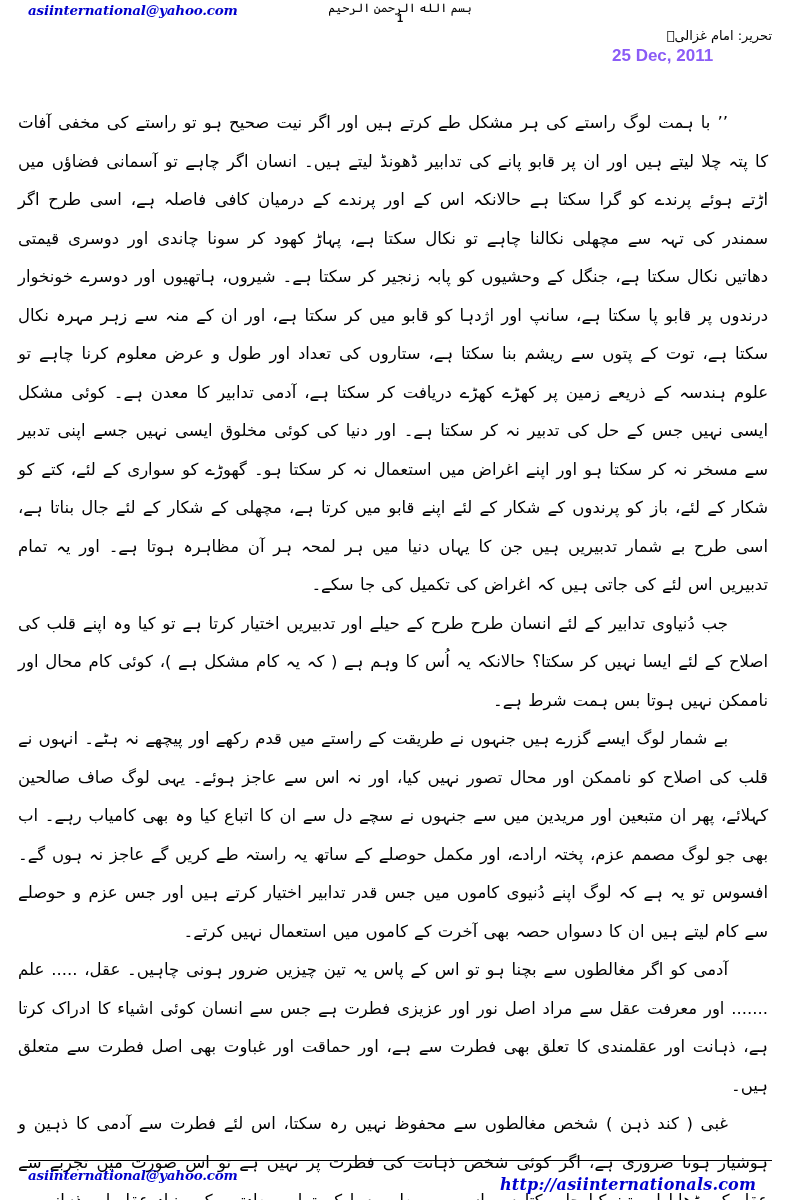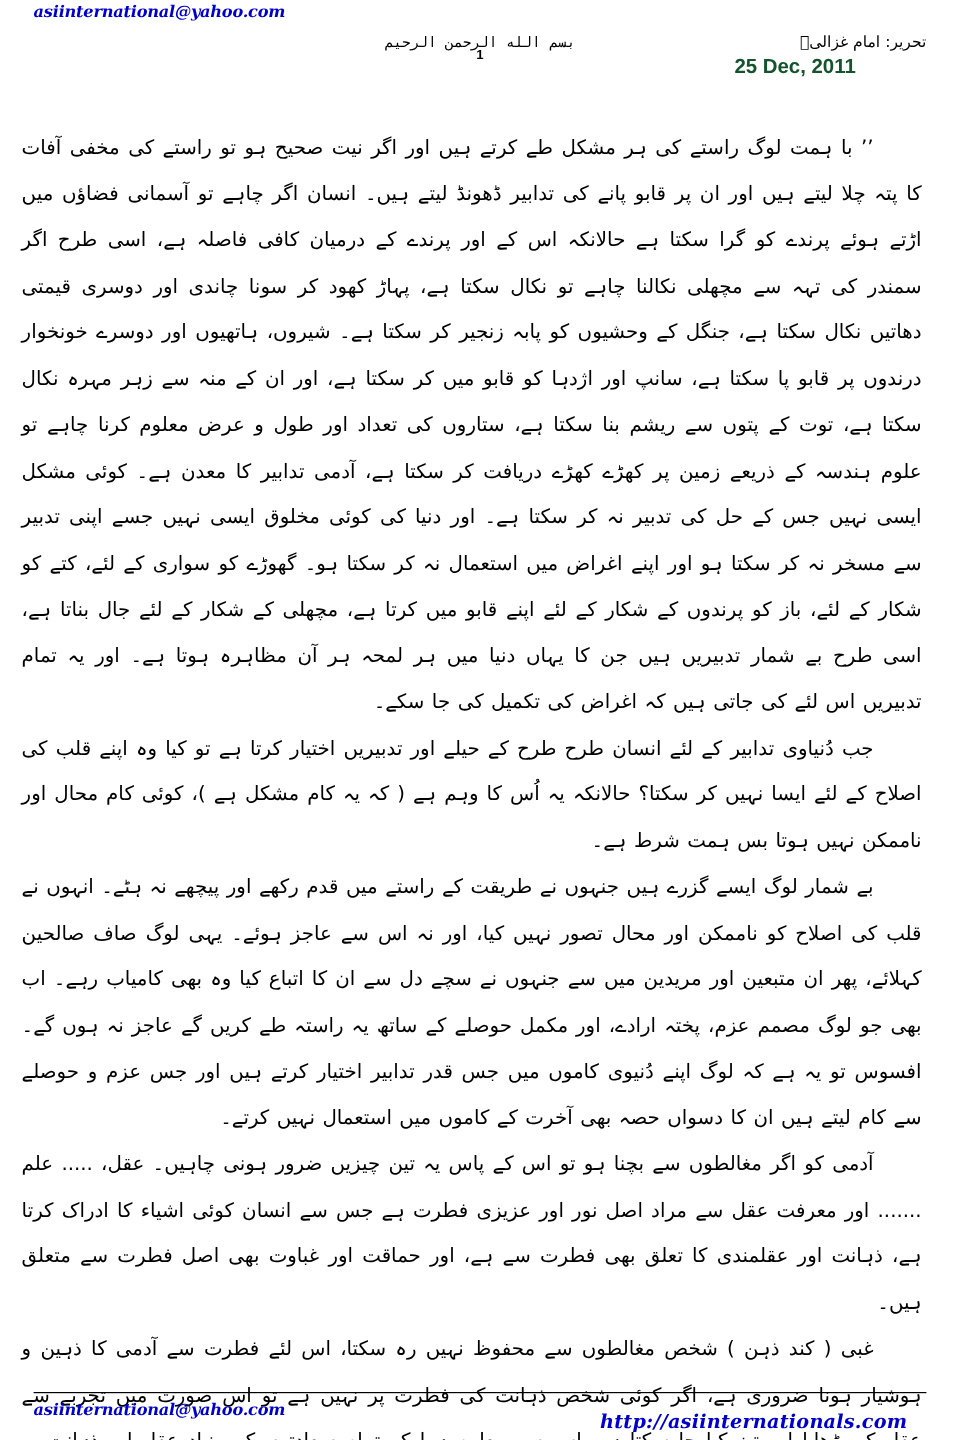--- a/index.html
+++ b/index.html
@@ -48,26 +48,25 @@
 
   .bismillah-wrap {
     position: absolute;
     top: 1px;
     left: 0;
     width: 800px;
     text-align: center;
     direction: rtl;
   }
   .bismillah {
-    font-family: Liberation Mono, monospace;
+    font-family: Liberation Sans, sans-serif;
     font-size: 12px;
     line-height: 15px;
     color: #000000;
     display: block;
-    margin-top: 28px;
   }
   .page-number {
     display: block;
     font-family: "Liberation Sans", sans-serif;
     font-weight: bold;
     font-size: 11px;
     line-height: 11px;
     margin-top: -3px;
     color: #000000;
     direction: ltr;
@@ -88,21 +87,21 @@
     white-space: nowrap;
   }
   .byline-date {
     display: block;
     font-family: "Liberation Sans", sans-serif;
     font-weight: bold;
     font-size: 17px;
     line-height: 20px;
     direction: ltr;
     margin-top: 2px;
-    color: #14532d;
+    color: #8b5cf6;
   }
 
   .title {
     position: absolute;
     top: 44px;
     right: 190px;
     width: 430px;
     text-align: center;
     direction: rtl;
     font-family: "DejaVu Sans", sans-serif;

